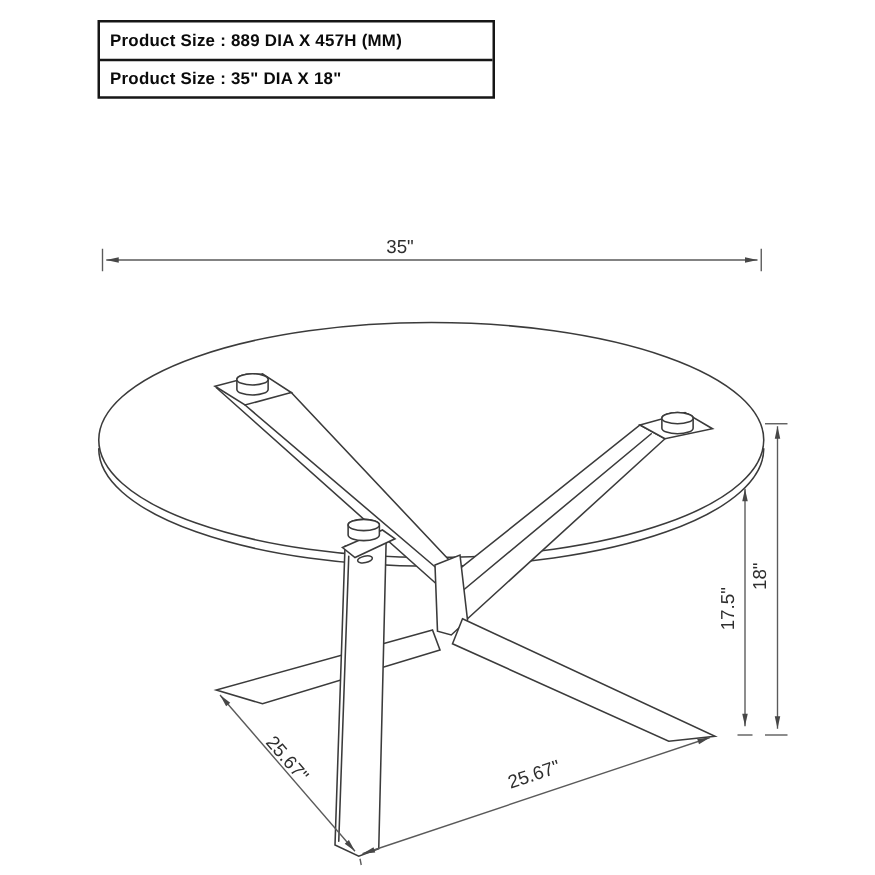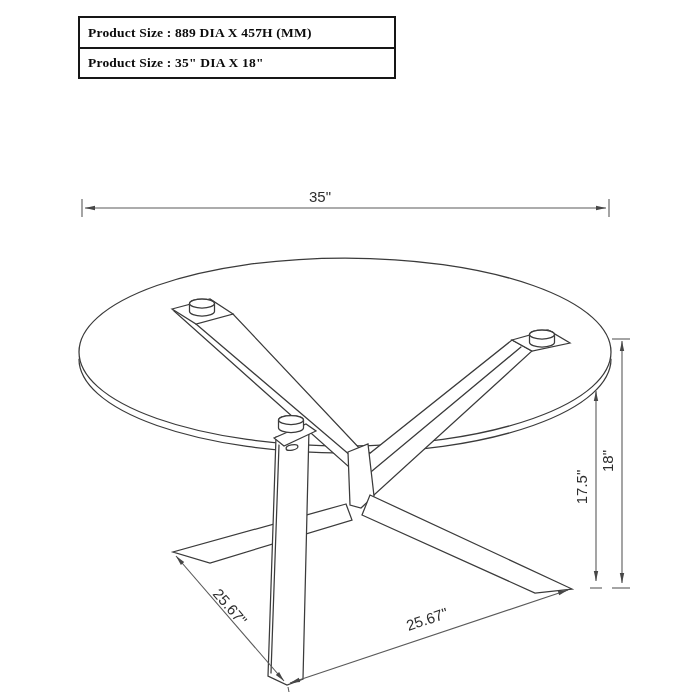--- a/index.html
+++ b/index.html
@@ -5,21 +5,21 @@
   html,body{margin:0;padding:0;background:#ffffff;width:700px;height:700px;overflow:hidden;}
   #canvas{position:relative;width:700px;height:700px;background:#ffffff;font-family:"Liberation Sans",sans-serif;}
   
   .spec-box{
     position:absolute;left:78px;top:16px;width:318px;
     border:2px solid #161616;background:#ffffff;box-sizing:border-box;
   }
   .spec-row{
     height:29px;line-height:29px;padding-left:8px;
     font-size:13.5px;font-weight:bold;color:#0b0b0b;
-    white-space:nowrap;letter-spacing:.2px;font-family:Liberation Serif, serif;
+    white-space:nowrap;letter-spacing:.2px;
   }
   .spec-row + .spec-row{border-top:2px solid #161616;height:28px;line-height:28px;}
   
   svg{position:absolute;left:0;top:0;}
   .draw{stroke:#3b3b3b;stroke-width:1.25;fill:none;stroke-linejoin:round;stroke-linecap:round;}
   .solid{stroke:#3b3b3b;stroke-width:1.25;fill:#ffffff;stroke-linejoin:miter;}
   .dim{stroke:#5a5a5a;stroke-width:1.1;fill:none;stroke-linecap:butt;}
   .arrow{fill:#474747;stroke:none;}
   .dimtext{font-family:"Liberation Sans",sans-serif;font-size:15px;fill:#2e2e2e;}
 </style>

